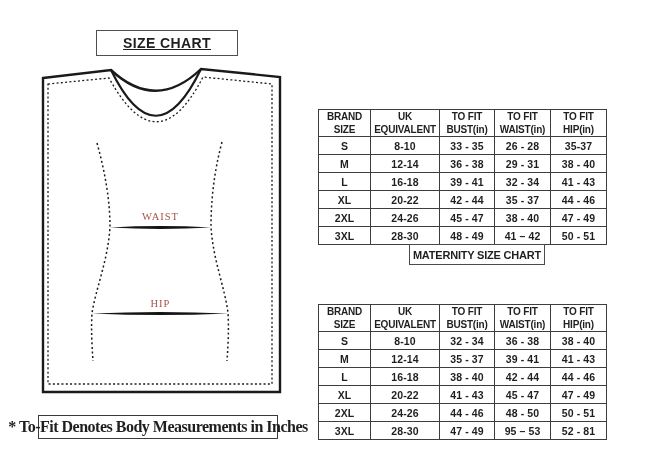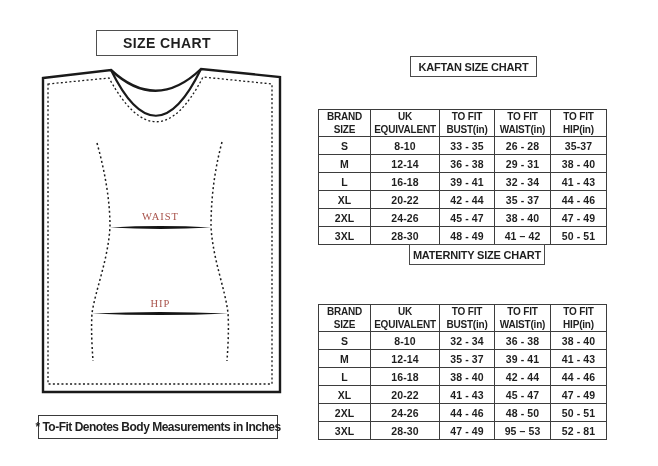--- a/index.html
+++ b/index.html
@@ -17,37 +17,37 @@
     position: absolute;
     display: flex;
     align-items: center;
     justify-content: center;
     background: #ffffff;
     white-space: nowrap;
   }
   .size-chart-title {
     left: 96px; top: 30px; width: 142px; height: 26px;
     border: 1.5px solid #4f4f4f;
-    font-size: 14px; font-weight: bold; letter-spacing: 0.4px;
+    font-size: 14px; font-weight: bold; letter-spacing: 0.4px; text-decoration: underline;
   }
   .instruction {
     left: 321px; top: 22px; width: 290px; height: 23px;
     border: 1px solid #4a4a4a;
     font-size: 10px; font-weight: bold; letter-spacing: -0.3px;
   }
   .table-title {
     border: 1px solid #4a4a4a;
     font-size: 11px; font-weight: bold; letter-spacing: -0.2px;
   }
   .kaftan-title { left: 410px; top: 56px; width: 127px; height: 21px; }
   .maternity-title { left: 409px; top: 244px; width: 136px; height: 21px; }
   .footnote {
     left: 38px; top: 415px; width: 240px; height: 24px;
     border: 1.5px solid #3a3a3a;
-    font-size: 12px; font-weight: bold; letter-spacing: -0.5px;
+    font-size: 16px; font-weight: bold; letter-spacing: -0.5px; font-family: Liberation Serif, serif;
   }
   .diagram-svg { position: absolute; left: 35px; top: 60px; }
   table.size-table {
     position: absolute;
     border-collapse: collapse;
     table-layout: fixed;
     width: 288px;
     background: #fff;
     margin-top: 25px;
   }
@@ -98,21 +98,20 @@
 
     <path d="M 92 313.5 Q 160 310.4 228 313.5 Q 160 316.6 92 313.5 Z" fill="#141414"></path>
 
     <text x="160.5" y="220" text-anchor="middle" font-family="Liberation Serif, serif" font-size="10.5" letter-spacing="1" fill="#a8524a">WAIST</text>
     <text x="160.5" y="307" text-anchor="middle" font-family="Liberation Serif, serif" font-size="10.5" letter-spacing="1" fill="#a8524a">HIP</text>
   </svg>
 
   <div class="boxed footnote">* To-Fit Denotes Body Measurements in Inches</div>
 
 
-  <div class="boxed table-title kaftan-title">KAFTAN SIZE CHART</div>
 
   <table class="size-table kaftan-table">
     <colgroup>
         <col class="c0">
         <col class="c1">
         <col class="c2">
         <col class="c3">
         <col class="c4">
       </colgroup>
     <thead>

